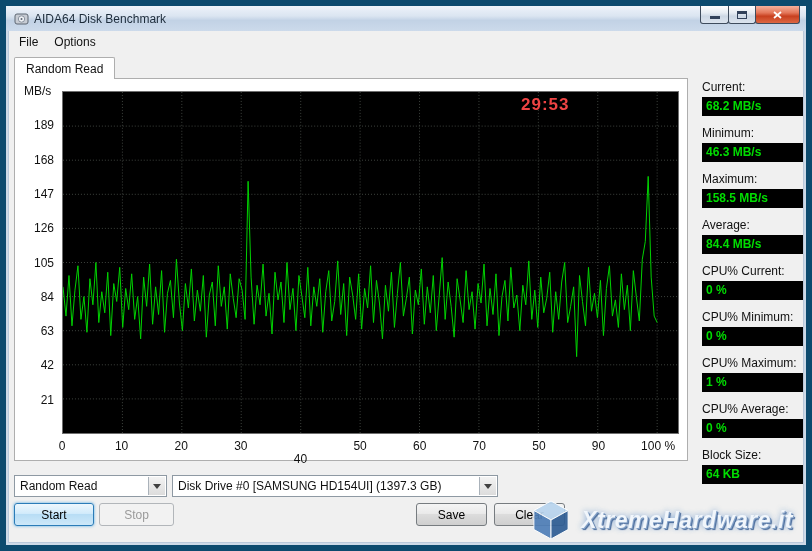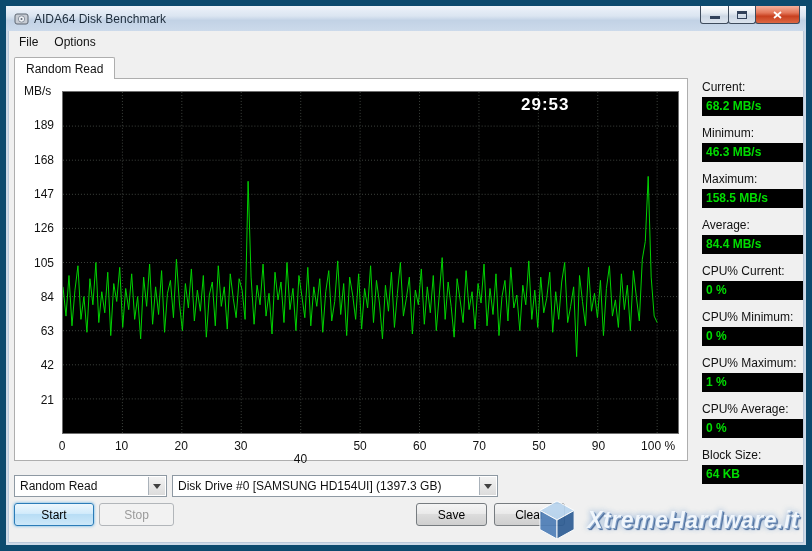--- a/index.html
+++ b/index.html
@@ -42,21 +42,21 @@
                background:#fff; border:1px solid #aeaeae; z-index:1; }
 
   .unit { position:absolute; left:9px; top:5px; font-size:12px; color:#111; }
   .y-axis { position:absolute; left:0; top:12px; width:41px; height:343px; }
   .ytick { position:absolute; right:2px; transform:translateY(-50%);
            font-size:12px; color:#111; }
   .chart { position:absolute; left:47px; top:12px; width:617px; height:343px;
            background:#000; border:1px solid #6e6e6e; }
   .chart svg { position:absolute; left:0; top:0; width:100%; height:100%; }
   .grid { stroke:#3e443e; stroke-width:1; stroke-dasharray:1 2; }
-  .timer { position:absolute; left:458px; top:3px; color:#ffffff;
+  .timer { position:absolute; left:458px; top:3px; color:#ef4444;
            font-weight:bold; font-size:17px; letter-spacing:1px; }
   .x-axis { position:absolute; left:47px; top:360px; width:617px; height:16px; }
   .xtick { position:absolute; transform:translateX(-50%); font-size:12px;
            color:#111; white-space:nowrap; }
 
   
   .stats { position:absolute; left:693px; top:49px; width:103px; }
   .stat { margin-bottom:10px; }
   .stat-label { font-size:12px; color:#111; margin-bottom:3px; }
   .stat-value { background:#000; color:#00dc00; font-weight:bold; font-size:12px;
@@ -82,21 +82,21 @@
          background:linear-gradient(#f5f5f5,#eaeaea 45%,#dcdcdc 50%,#cfcfcf); }
   .btn-start { left:5px; width:80px; border-color:#2b7cb8;
                background:linear-gradient(#eef7fd,#d2ebfb 45%,#b8ddf5 50%,#cde8f9);
                box-shadow:0 0 3px rgba(64,160,224,.9); }
   .btn-stop { left:90px; width:75px; color:#9a9a9a; border-color:#b2b6ba;
               background:#f2f2f2; }
   .btn-save { left:407px; width:71px; }
   .btn-clear { left:485px; width:71px; }
 
   
-  .watermark { position:absolute; right:4px; bottom:1px; display:flex;
+  .watermark { position:absolute; right:10px; bottom:1px; display:flex;
                align-items:center; gap:11px; opacity:.92; z-index:5;
                pointer-events:none; }
   .wm-text { font-weight:bold; font-style:italic; font-size:23px;
              color:#f2f7fd; letter-spacing:.5px;
              text-shadow:1px 1px 0 #7d9cc4, 2px 2px 1px #3a5f93,
                          0 0 6px rgba(90,140,200,.85); }
 </style>
 </head>
 <body>
 

